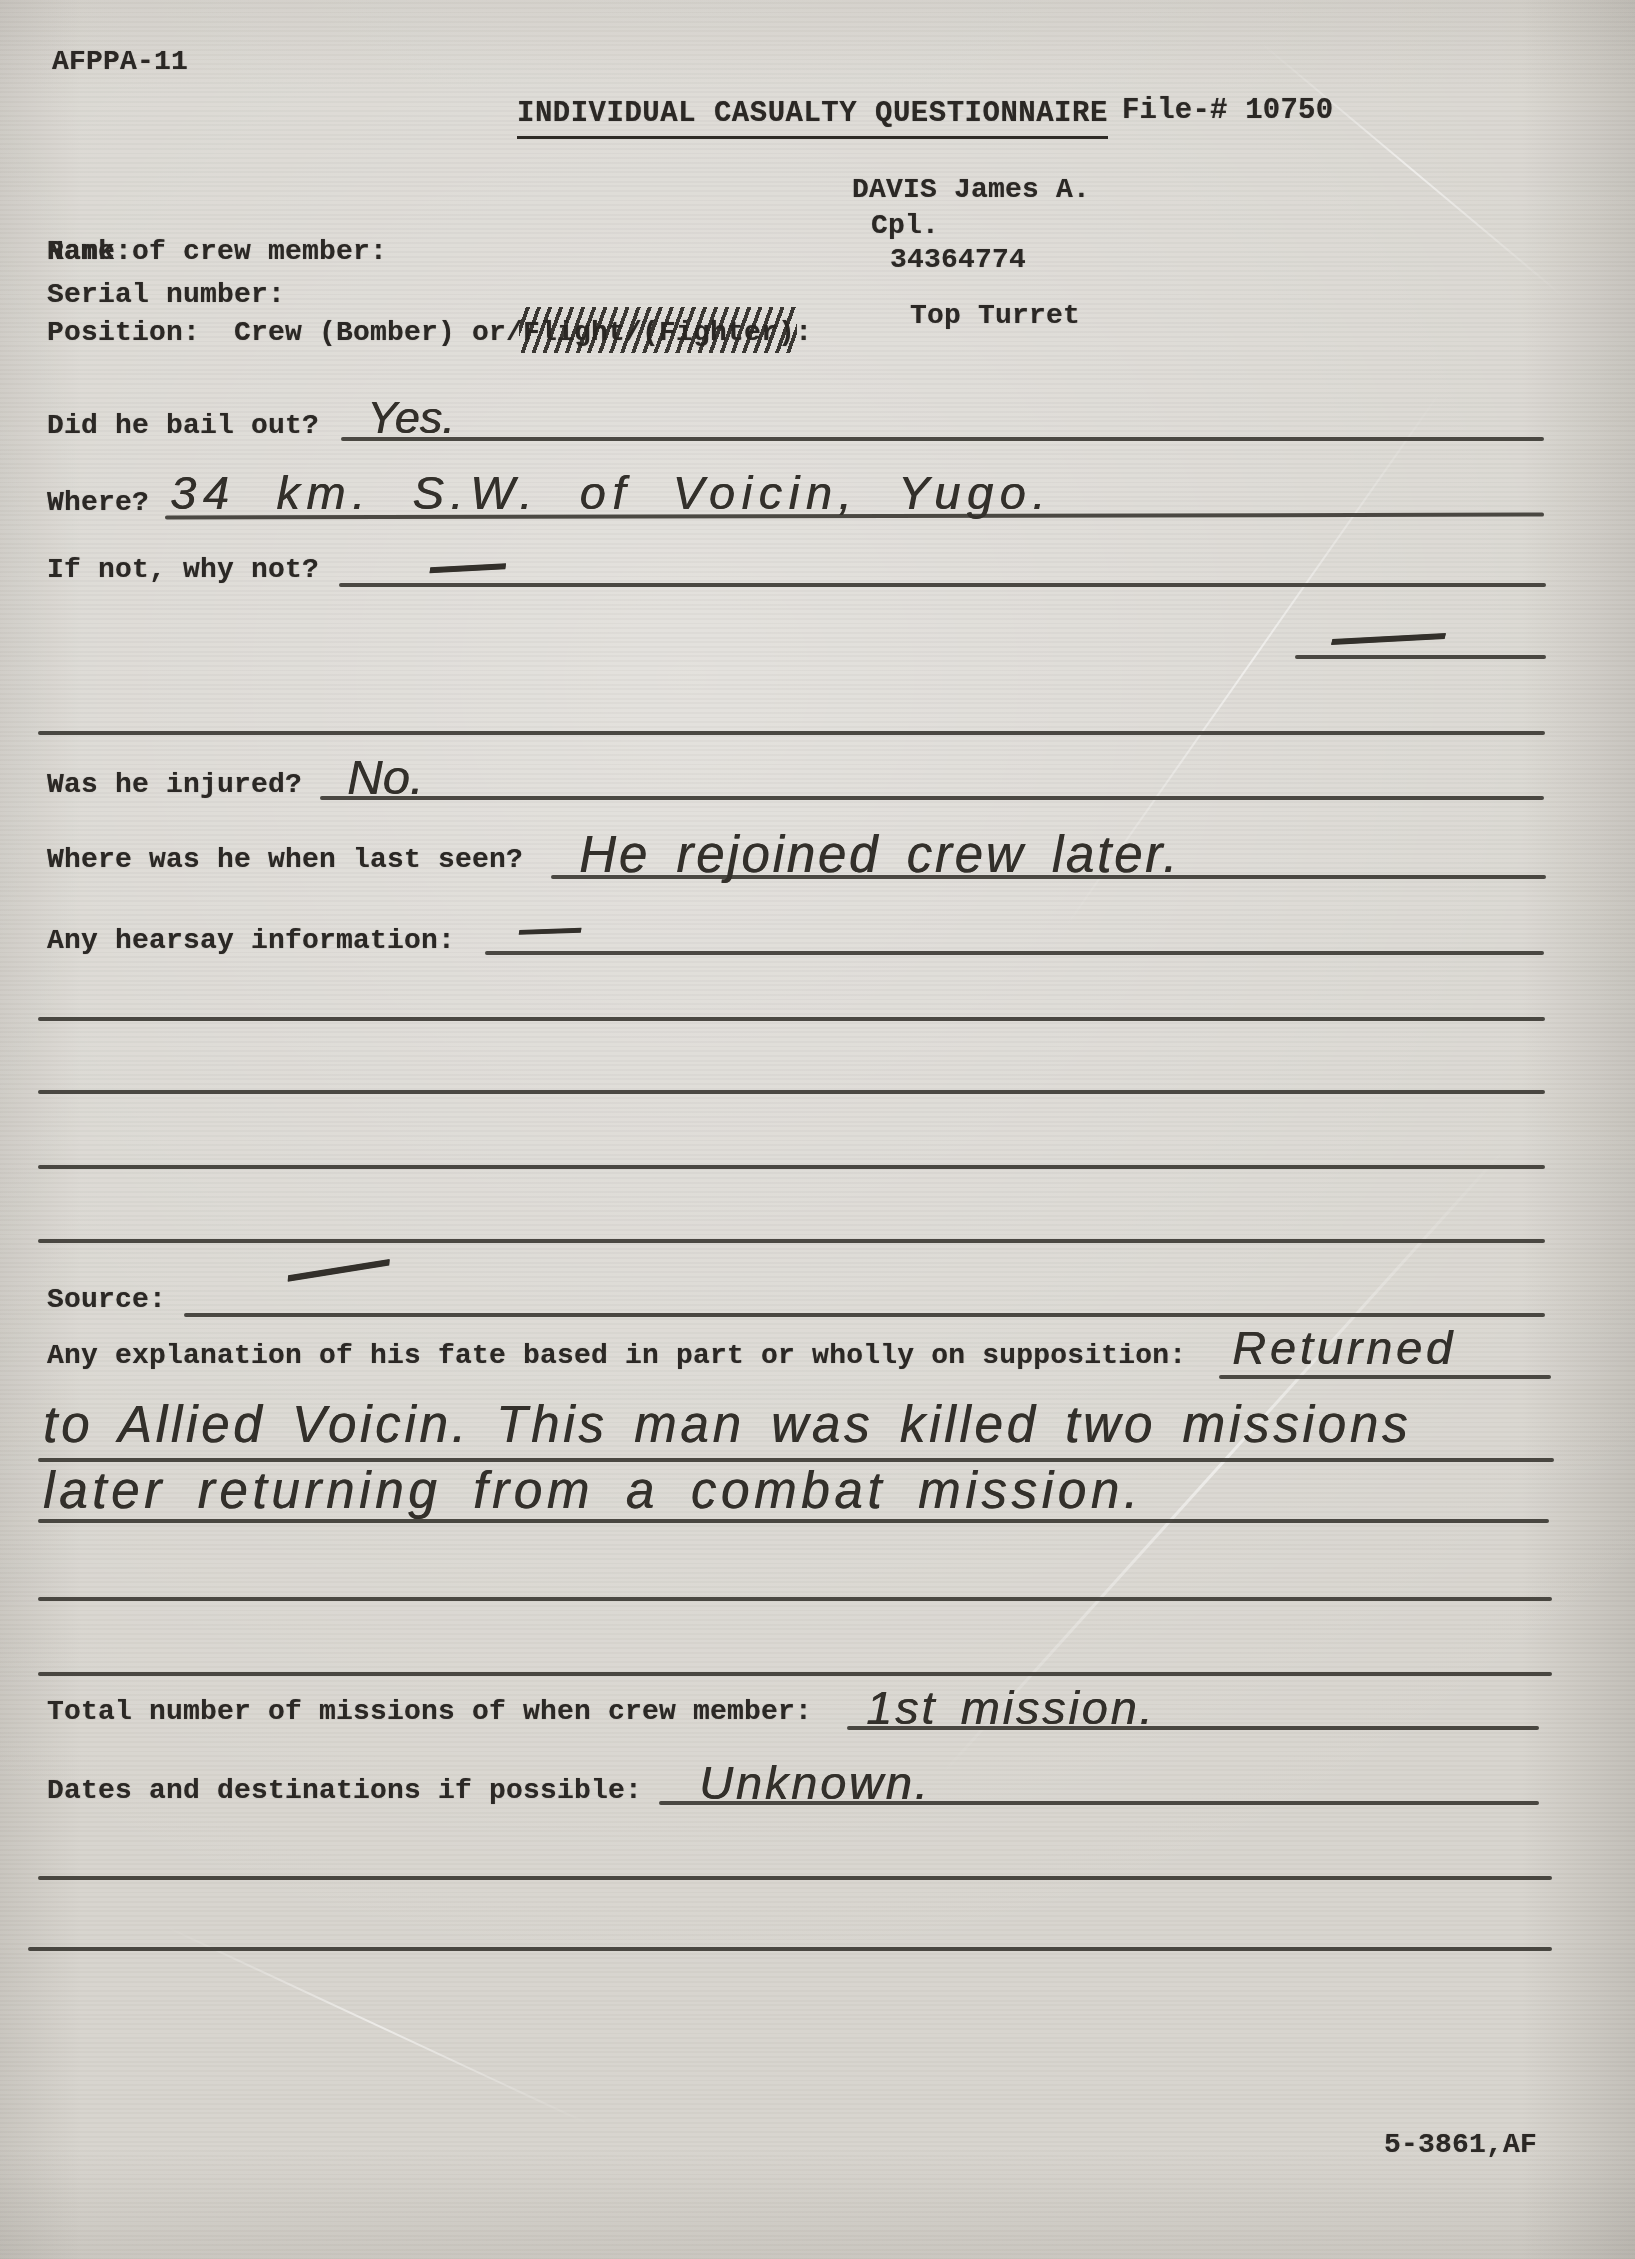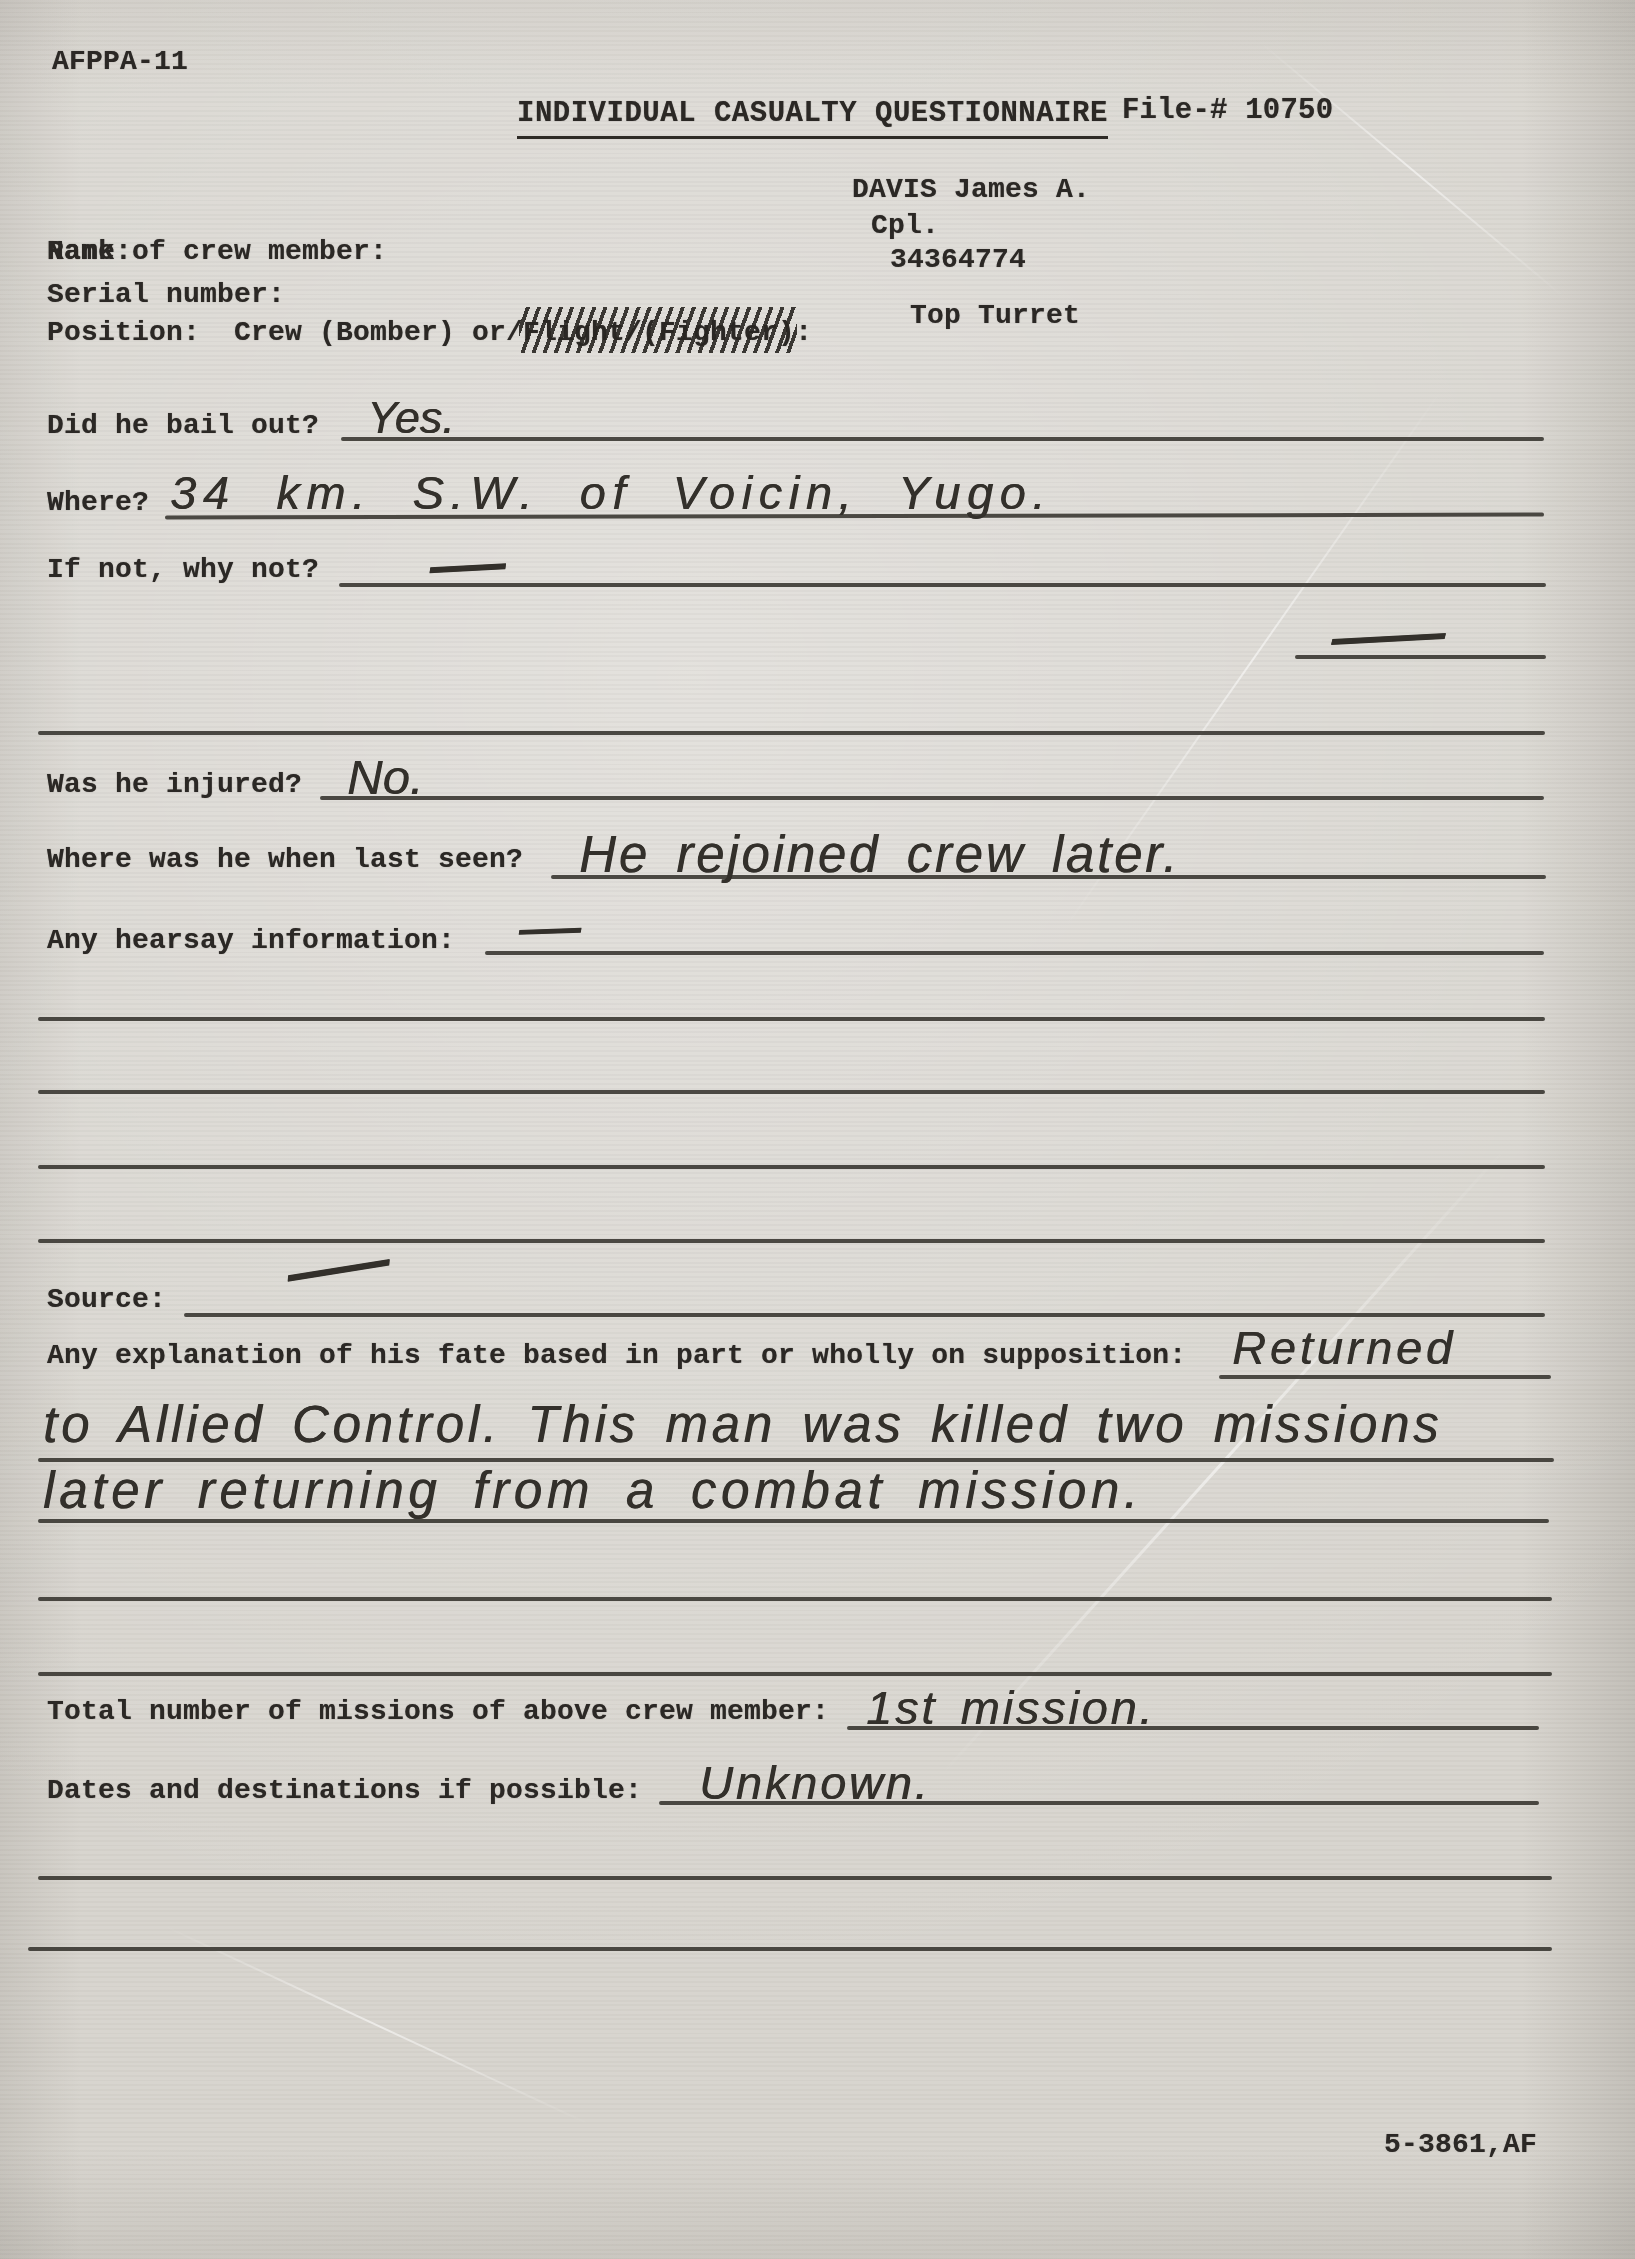--- a/index.html
+++ b/index.html
@@ -194,28 +194,28 @@
   <div class="line" id="blank4"></div>
   <div class="line" id="blank5"></div>
 
   <div class="typed" id="src-l">Source:</div>
   <div class="line" id="src-ln"></div>
   <div class="dash" id="src-a">—</div>
 
   <div class="typed" id="supp-l">Any explanation of his fate based in part or wholly on supposition:</div>
   <div class="hand" id="supp-a1">Returned</div>
   <div class="line" id="supp-ln1"></div>
-  <div class="hand" id="supp-a2">to Allied Control. This man was killed two missions</div>
+  <div class="hand" id="supp-a2">to Allied Voicin. This man was killed two missions</div>
   <div class="line" id="supp-ln2"></div>
   <div class="hand" id="supp-a3">later returning from a combat mission.</div>
   <div class="line" id="supp-ln3"></div>
   <div class="line" id="blank6"></div>
   <div class="line" id="blank7"></div>
 
-  <div class="typed" id="mis-l">Total number of missions of above crew member:</div>
+  <div class="typed" id="mis-l">Total number of missions of when crew member:</div>
   <div class="line" id="mis-ln"></div>
   <div class="hand" id="mis-a">1st mission.</div>
 
   <div class="typed" id="dates-l">Dates and destinations if possible:</div>
   <div class="line" id="dates-ln"></div>
   <div class="hand" id="dates-a">Unknown.</div>
   <div class="line" id="blank8"></div>
   <div class="line" id="blank9"></div>
 
   <div class="typed" id="print-code">5-3861,AF</div>

